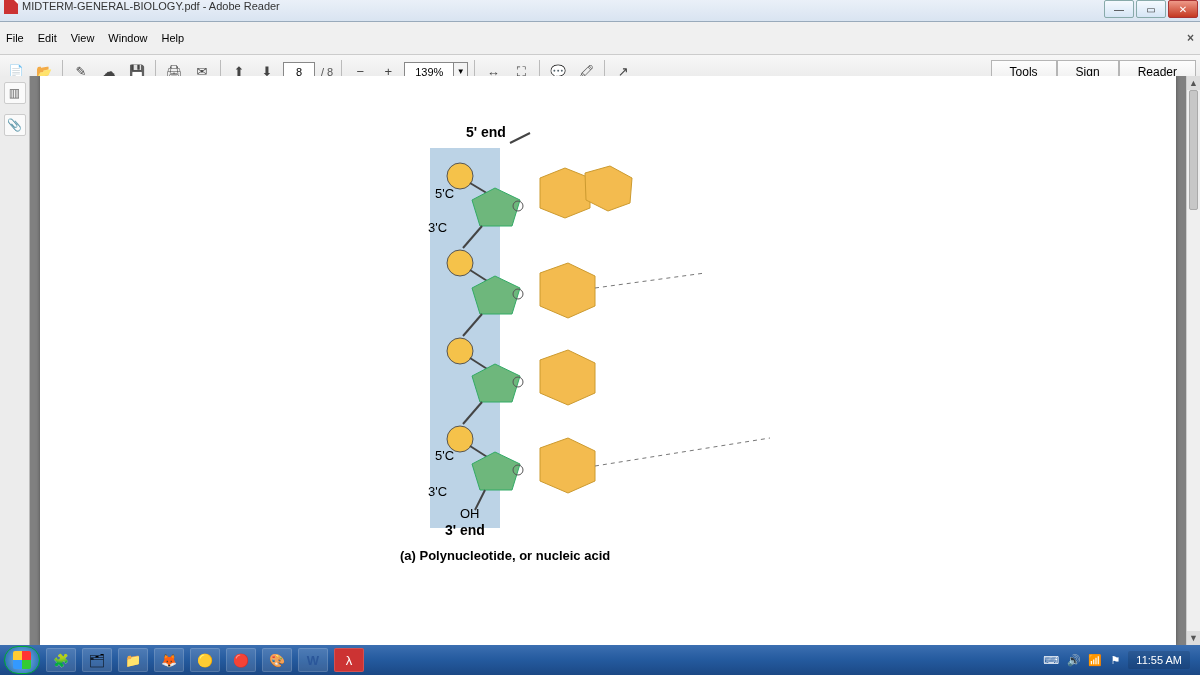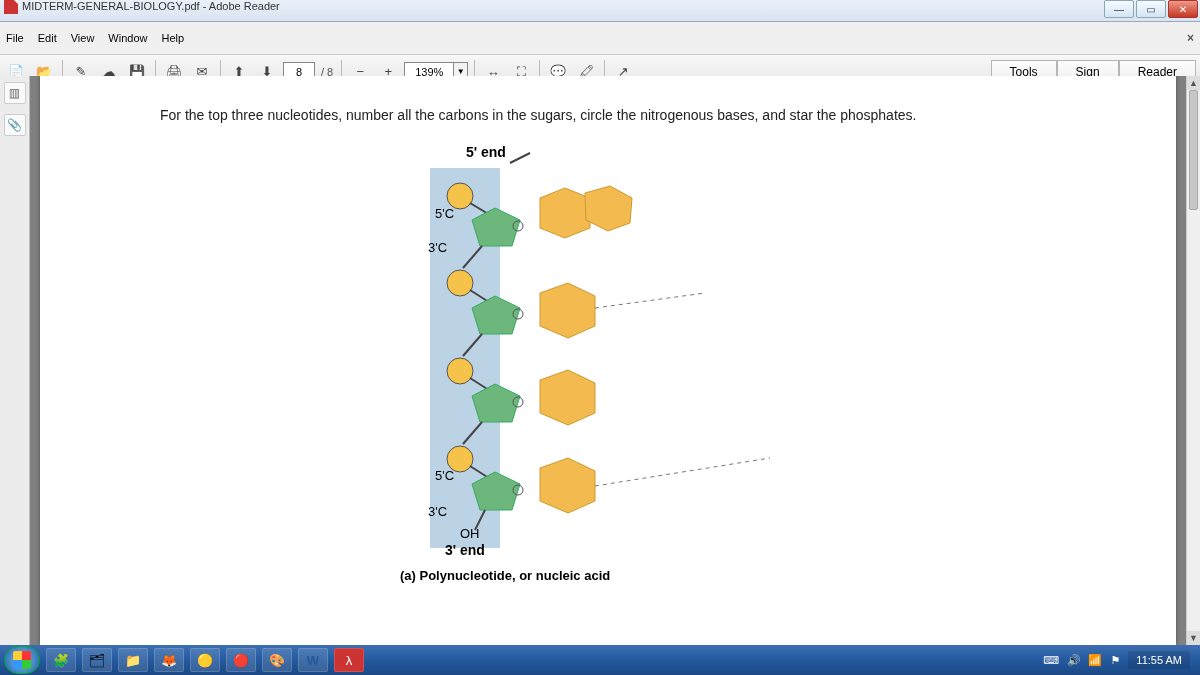--- a/index.html
+++ b/index.html
@@ -114,21 +114,20 @@
   </div>
 </div>
 
 <div class="sidebar">
   <div class="sidebtn">▥</div>
   <div class="sidebtn">📎</div>
 </div>
 
 <div class="content">
   <div class="page">
-    <p class="instr">For the top three nucleotides, number all the carbons in the sugars, circle the nitrogenous bases, and star the phosphates.</p>
 
     <div style="position:relative; width:520px; height:430px; margin:22px auto 0 300px;">
       <svg width="520" height="430" viewBox="0 0 520 430">
 
         <rect x="30" y="20" width="70" height="380" fill="#bcd3e6"></rect>
 
         <circle cx="60" cy="48" r="13" fill="#f5c24a" stroke="#555"></circle>
         <line x1="70" y1="55" x2="95" y2="70" stroke="#444" stroke-width="2"></line>
 
         <polygon points="95,60 120,72 112,98 80,98 72,72" fill="#6eb77c" stroke="#3a6"></polygon>

